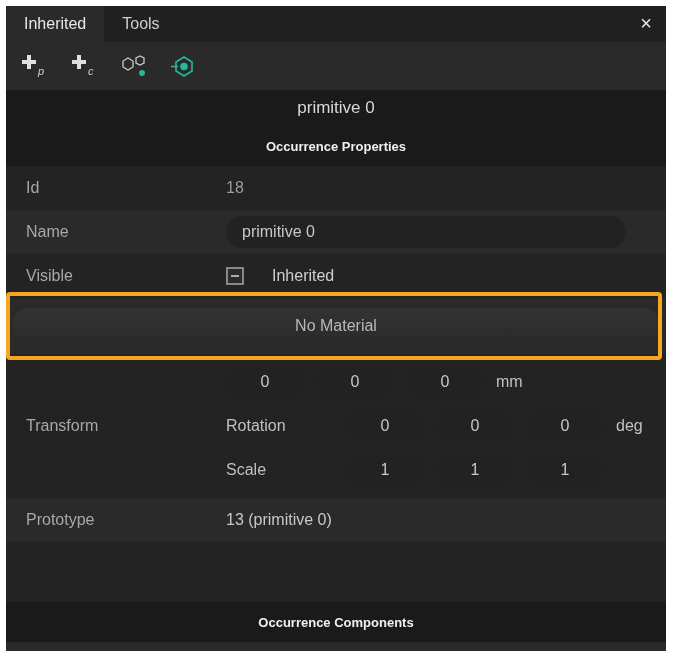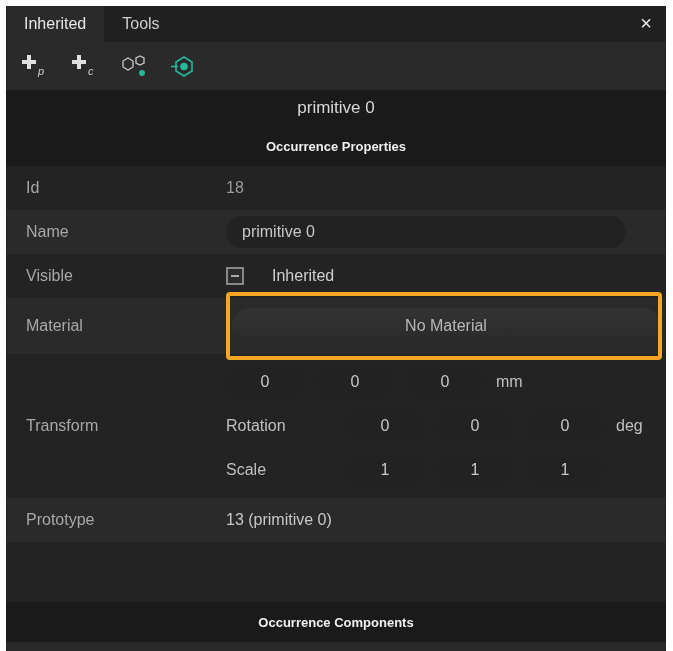--- a/index.html
+++ b/index.html
@@ -235,21 +235,20 @@
       <div class="label-col italic">Visible</div>
       <div class="val-col check-wrap">
         <span class="checkbox">
             <span class="dash"></span>
           </span>
         <span style="color:#d0d0d0;">Inherited</span>
       </div>
     </div>
 
     <div class="row light" style="height:56px;">
-      <div class="label-col">Material</div>
       <div class="material-wrap">
         <button class="material-btn">No Material</button>
         <div class="material-highlight"></div>
       </div>
     </div>
 
     <div class="row dark transform-block" style="padding:6px 0;">
       <div class="label-col italic" style="display:flex;align-items:center;">Transform</div>
       <div class="transform-rows">
         <div class="trow">

